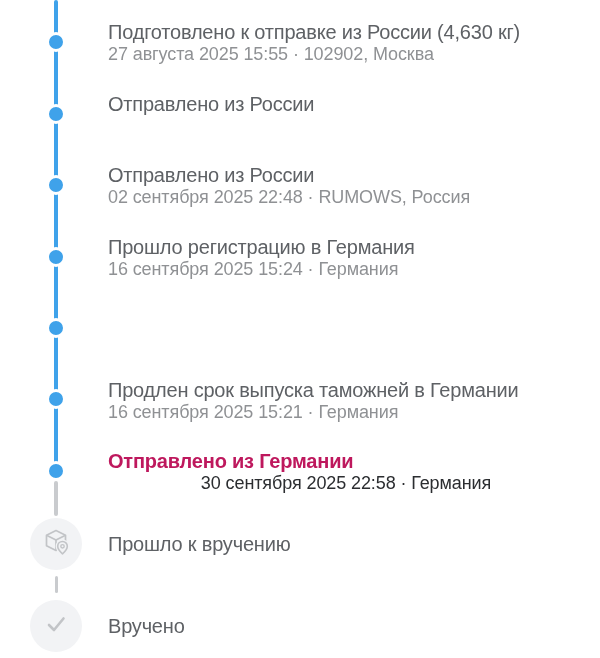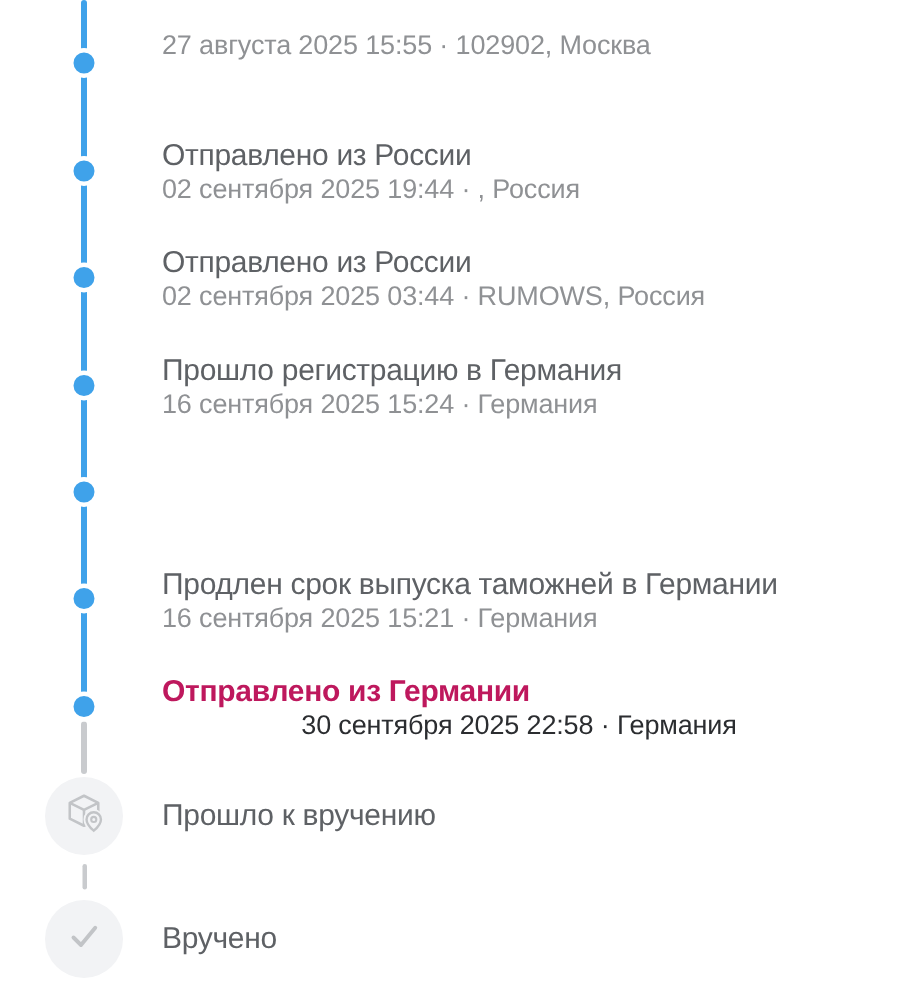--- a/index.html
+++ b/index.html
@@ -107,29 +107,29 @@
 
   <span class="dot" style="top:32px"></span>
   <span class="dot" style="top:104px"></span>
   <span class="dot" style="top:175px"></span>
   <span class="dot" style="top:247px"></span>
   <span class="dot" style="top:318px"></span>
   <span class="dot" style="top:389px"></span>
   <span class="dot" style="top:461px"></span>
 
   <div class="event" style="top:20px">
+    <div class="event-title">Подготовлено к отправке из России (4,630 кг)</div>
     <div class="event-meta">27 августа 2025 15:55 · 102902, Москва</div>
   </div>
   <div class="event" style="top:92px">
     <div class="event-title">Отправлено из России</div>
-    <div class="event-meta">02 сентября 2025 19:44 · , Россия</div>
   </div>
   <div class="event" style="top:163px">
     <div class="event-title">Отправлено из России</div>
-    <div class="event-meta">02 сентября 2025 03:44 · RUMOWS, Россия</div>
+    <div class="event-meta">02 сентября 2025 22:48 · RUMOWS, Россия</div>
   </div>
   <div class="event" style="top:235px">
     <div class="event-title">Прошло регистрацию в Германия</div>
     <div class="event-meta">16 сентября 2025 15:24 · Германия</div>
   </div>
   <div class="event" style="top:378px">
     <div class="event-title">Продлен срок выпуска таможней в Германии</div>
     <div class="event-meta">16 сентября 2025 15:21 · Германия</div>
   </div>
   <div class="event current" style="top:449px">

